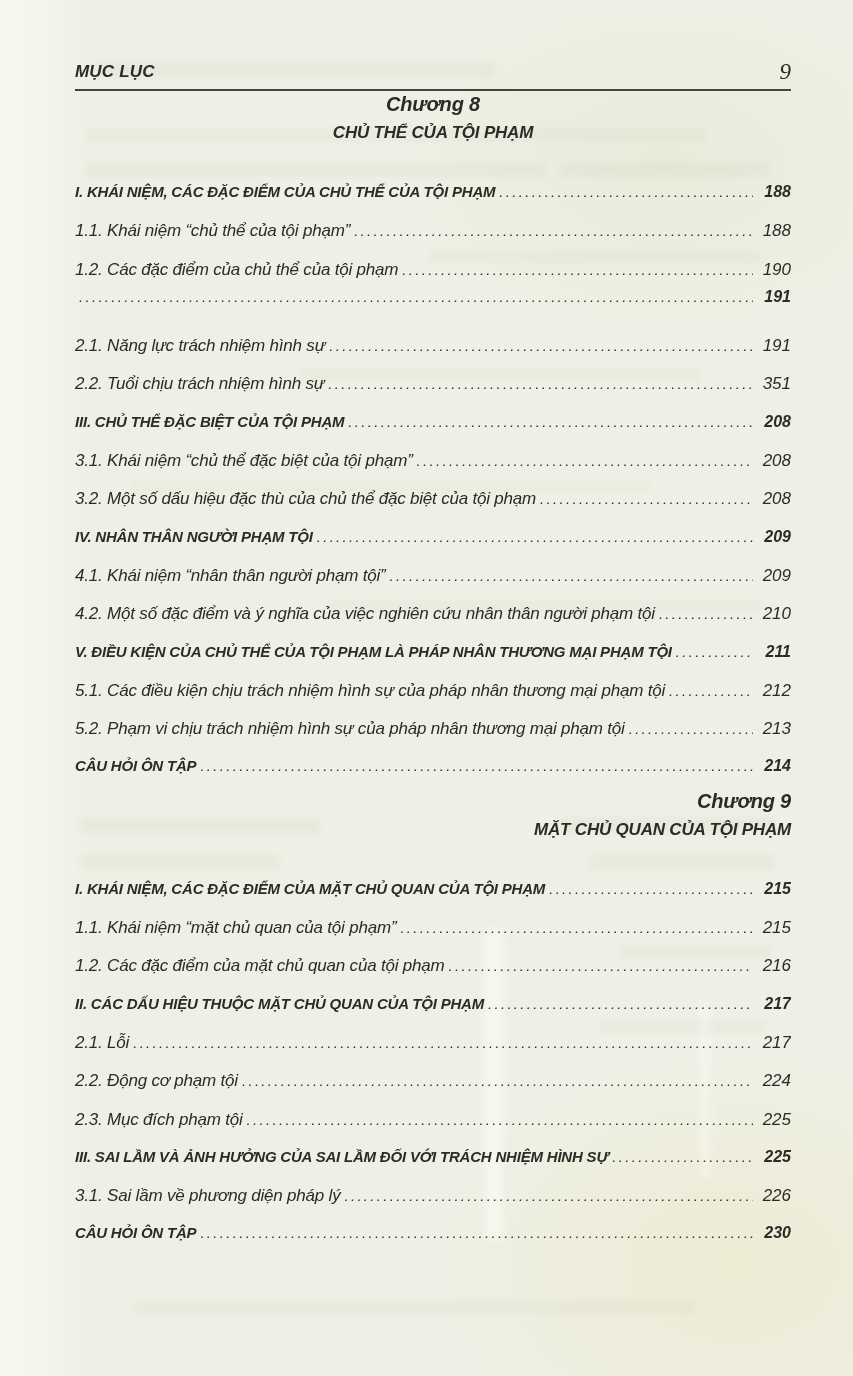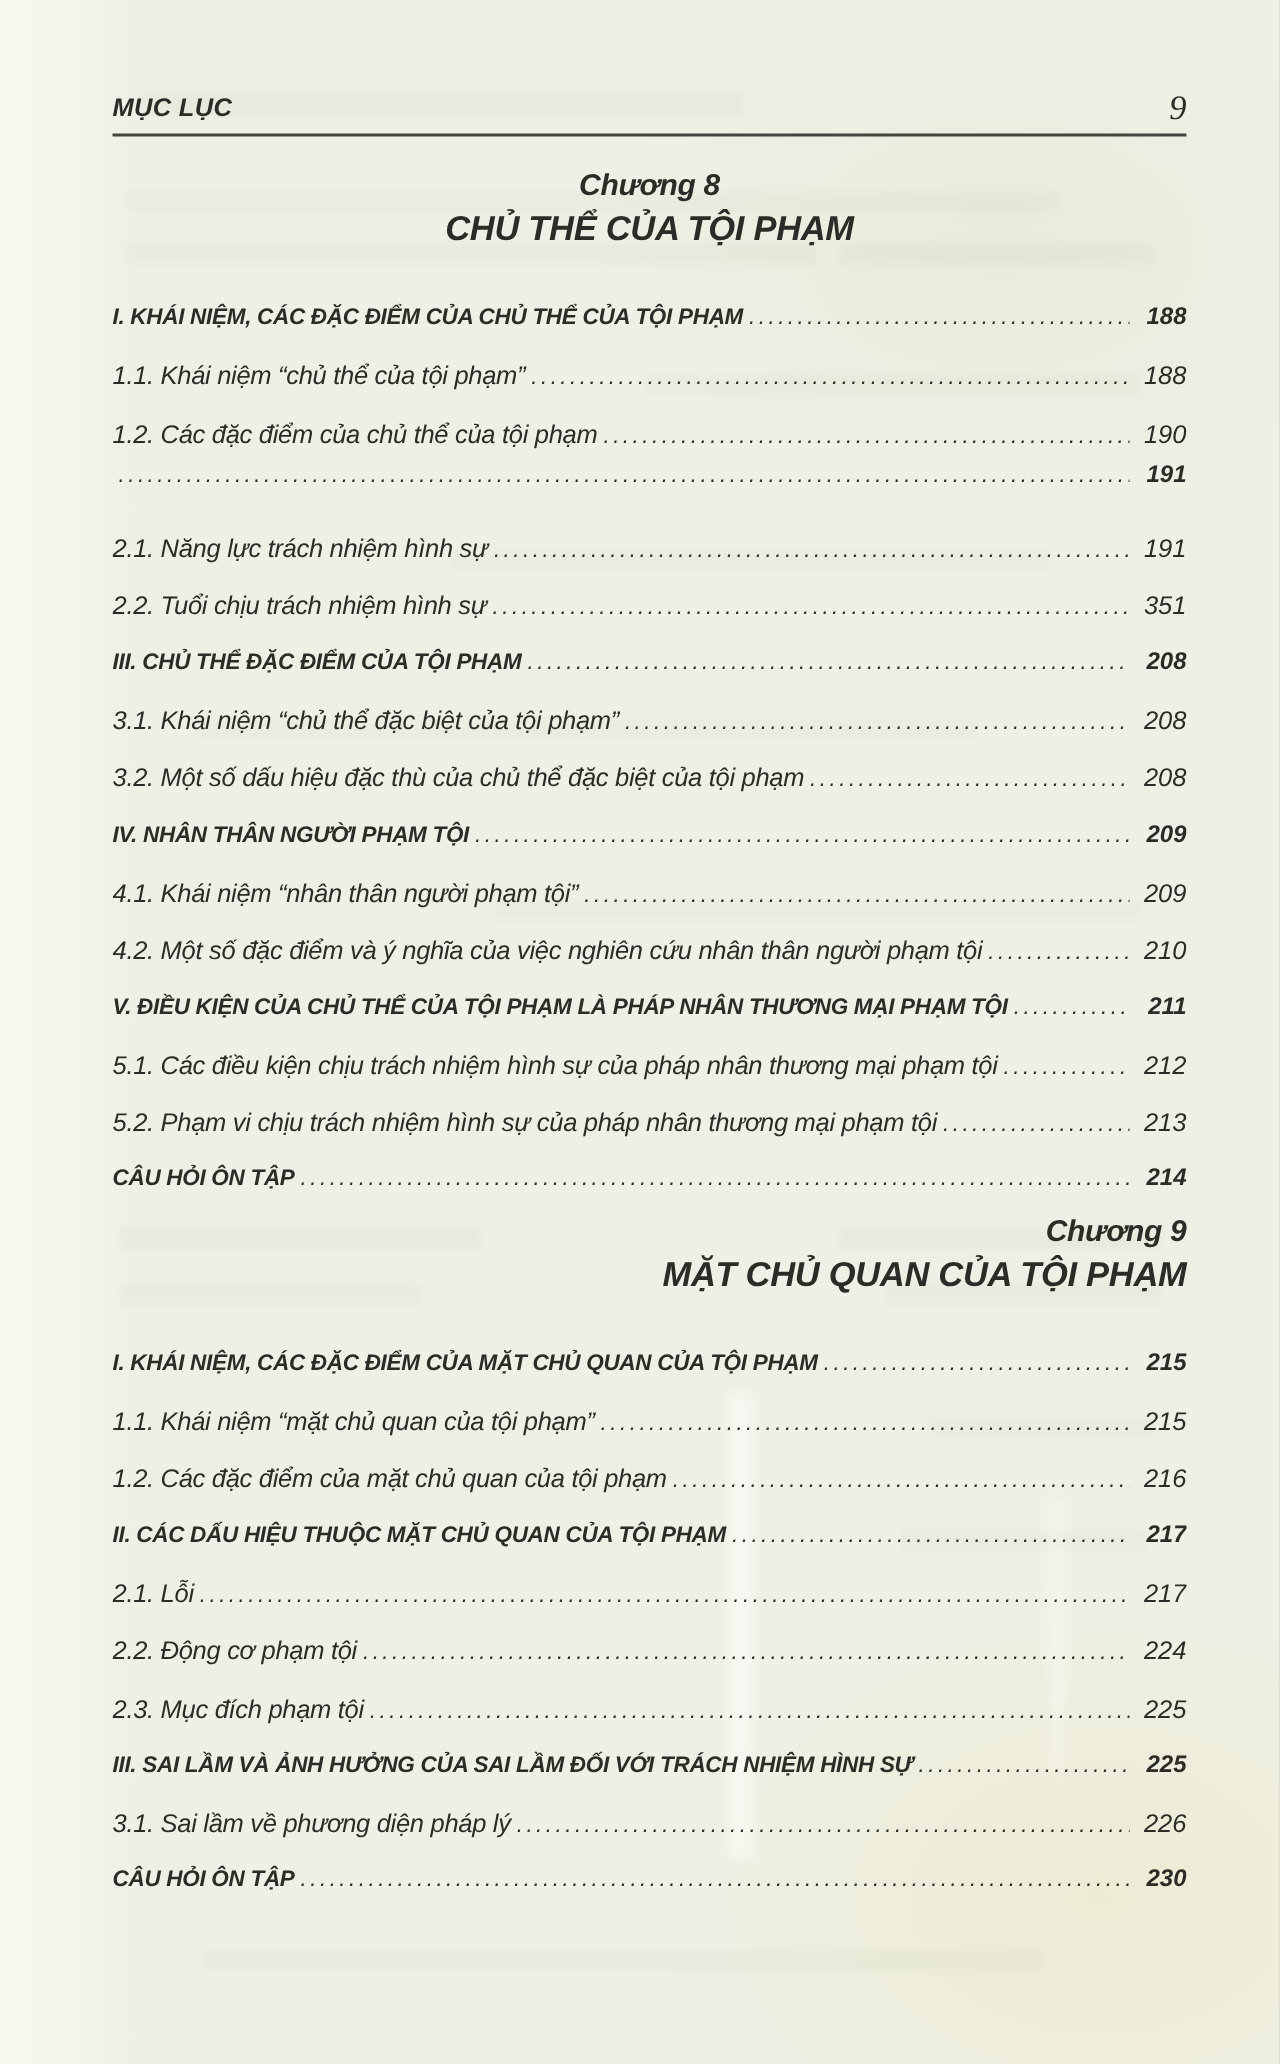--- a/index.html
+++ b/index.html
@@ -43,30 +43,30 @@
   }
   .running-head .folio {
     font-family: "Liberation Serif", "DejaVu Serif", serif;
     font-size: 23px;
     font-weight: 400;
     line-height: 1;
     transform: translateY(2px);
   }
 
   
-  .chap-head { text-align: center; margin-top: 20px; }
+  .chap-head { text-align: center; }
   .chapter + .chapter .chap-head { margin-top: 2px; text-align: right; }
   .chap-label {
     font-size: 20px;
     font-weight: 700;
     line-height: 26px;
     letter-spacing: -0.2px;
   }
   .chap-title {
-    font-size: 23px;
+    font-size: 17px;
     font-weight: 700;
     line-height: 31px;
     letter-spacing: -0.2px;
   }
 
   
   .toc-list { margin-top: 25px; }
   .toc-row {
     display: flex;
     align-items: baseline;
@@ -191,21 +191,21 @@
     <span class="pg">191</span>
   </div>
 
   <div class="toc-row sub">
     <span class="t">2.2. Tuổi chịu trách nhiệm hình sự</span>
     <span class="dots"></span>
     <span class="pg">351</span>
   </div>
 
   <div class="toc-row sec">
-    <span class="t">III. CHỦ THỂ ĐẶC ĐIỂM CỦA TỘI PHẠM</span>
+    <span class="t">III. CHỦ THỂ ĐẶC BIỆT CỦA TỘI PHẠM</span>
     <span class="dots"></span>
     <span class="pg">208</span>
   </div>
 
   <div class="toc-row sub">
     <span class="t">3.1. Khái niệm “chủ thể đặc biệt của tội phạm”</span>
     <span class="dots"></span>
     <span class="pg">208</span>
   </div>
 

